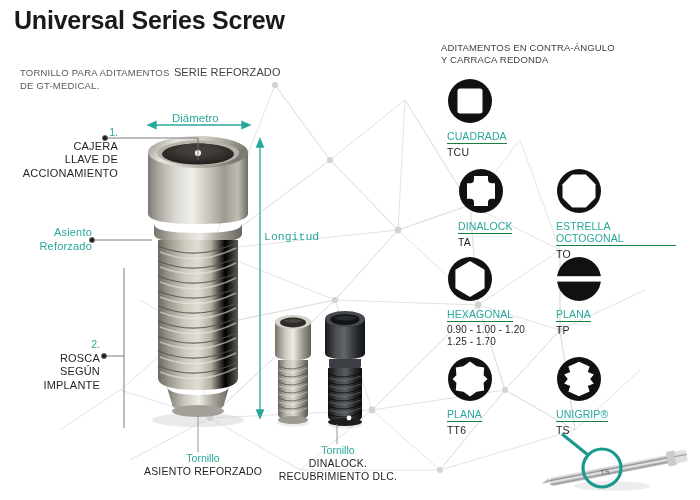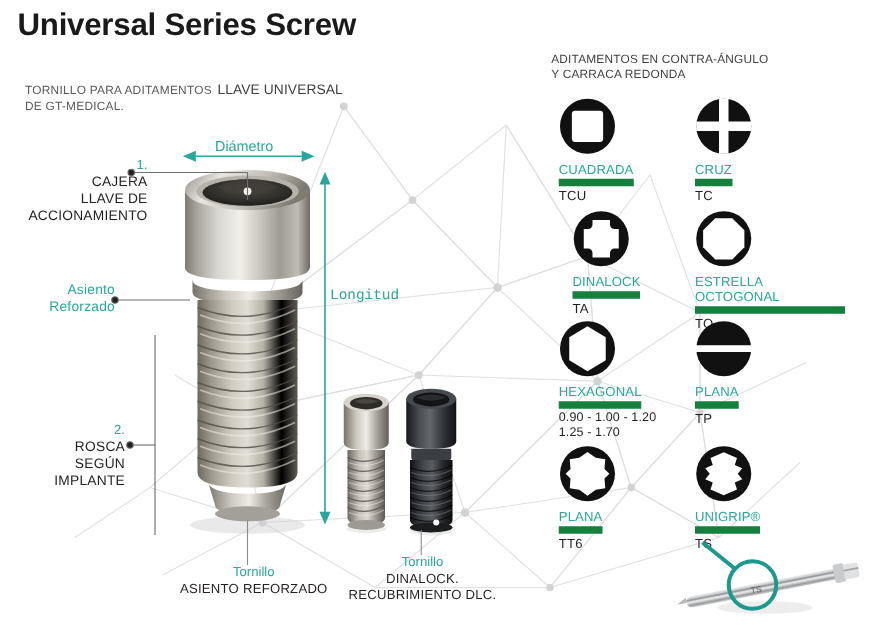--- a/index.html
+++ b/index.html
@@ -54,21 +54,21 @@
 
   
   .panel-head{
     position:absolute;left:441px;top:42px;font-size:9.5px;color:#3f3f41;
     line-height:12px;letter-spacing:.15px;white-space:nowrap;
   }
   .drv{position:absolute;width:120px;}
   .drv .glyph{width:46px;height:46px;display:block;}
   .drv .name{
     font-size:10.5px;color:#2aa79b;margin-top:6px;letter-spacing:.1px;
-    border-bottom:6px solid #15803d;display:inline-block;padding-bottom:1px;line-height:12px;
+    border-bottom:1px solid #15803d;display:inline-block;padding-bottom:1px;line-height:12px;
   }
   .drv .code{font-size:10.5px;color:#231f20;margin-top:2px;line-height:12px;letter-spacing:.2px;}
   .drv .dims{font-size:10px;color:#231f20;margin-top:2px;line-height:11.5px;letter-spacing:.1px;}
 
   
   #d0{left:447px;top:78px;}
   #d1{left:556px;top:78px;}
   #d2{left:458px;top:168px;}
   #d3{left:556px;top:168px;}
   #d4{left:447px;top:256px;}
@@ -132,21 +132,21 @@
       <circle cx="470" cy="205" r="3.0"></circle>
       <circle cx="560" cy="330" r="2.8"></circle>
     </g>
   </svg>
 
   <div class="title">Universal Series Screw</div>
 
   <div class="subtitle">
     <div>
       <span class="sub-a">TORNILLO PARA ADITAMENTOS</span>
-      <span class="sub-b">LLAVE UNIVERSAL</span>
+      <span class="sub-b">SERIE REFORZADO</span>
     </div>
     <div class="sub-a">DE GT-MEDICAL.</div>
   </div>
 
   <svg style="position:absolute;left:128px;top:128px;width:140px;height:302px;" viewBox="0 0 140 302">
     <defs>
       <linearGradient id="headG" x1="0" y1="0" x2="1" y2="0">
         <stop offset="0%" stop-color="#7d7a73"></stop>
         <stop offset="10%" stop-color="#a9a69e"></stop>
         <stop offset="26%" stop-color="#d8d6d0"></stop>
@@ -383,29 +383,20 @@
 
   <div class="drv" id="d0">
     <svg class="glyph" viewBox="0 0 46 46">
       <circle cx="23" cy="23" r="22" fill="#111"></circle>
       <rect x="10.5" y="10.5" width="25" height="25" rx="2.5" fill="#fff"></rect>
     </svg>
     <div><span class="name">CUADRADA</span></div>
     <div class="code">TCU</div>
   </div>
 
-  <div class="drv" id="d1">
-    <svg class="glyph" viewBox="0 0 46 46">
-      <circle cx="23" cy="23" r="22" fill="#111"></circle>
-      <rect x="19.2" y="1" width="7.6" height="44" fill="#fff"></rect>
-      <rect x="1" y="19.2" width="44" height="7.6" fill="#fff"></rect>
-    </svg>
-    <div><span class="name">CRUZ</span></div>
-    <div class="code">TC</div>
-  </div>
 
   <div class="drv" id="d2">
     <svg class="glyph" viewBox="0 0 46 46">
       <circle cx="23" cy="23" r="22" fill="#111"></circle>
       <path fill="#fff" d="M16 8 h14 v3.6 a3.6 3.6 0 0 0 3.6 3.6 H37 v15.6 h-3.4 a3.6 3.6 0 0 0 -3.6 3.6 V38 h-14 v-3.6 a3.6 3.6 0 0 0 -3.6 -3.6 H9 V15.2 h3.4 A3.6 3.6 0 0 0 16 11.6 Z"></path>
     </svg>
     <div><span class="name">DINALOCK</span></div>
     <div class="code">TA</div>
   </div>
 

